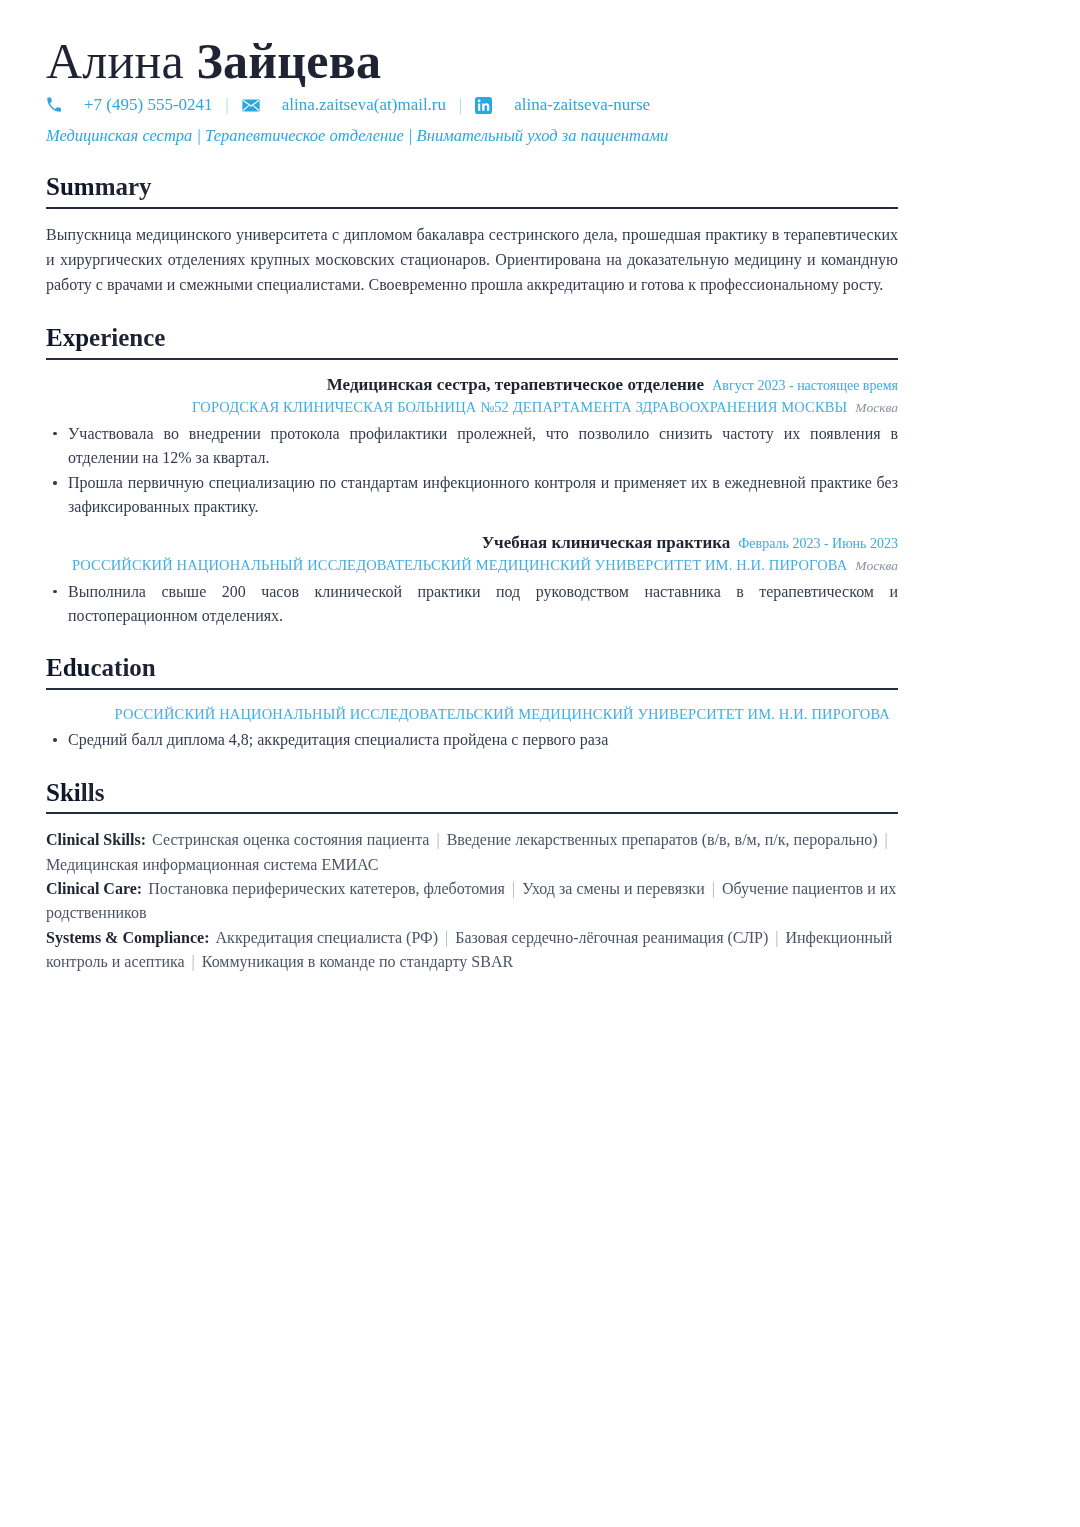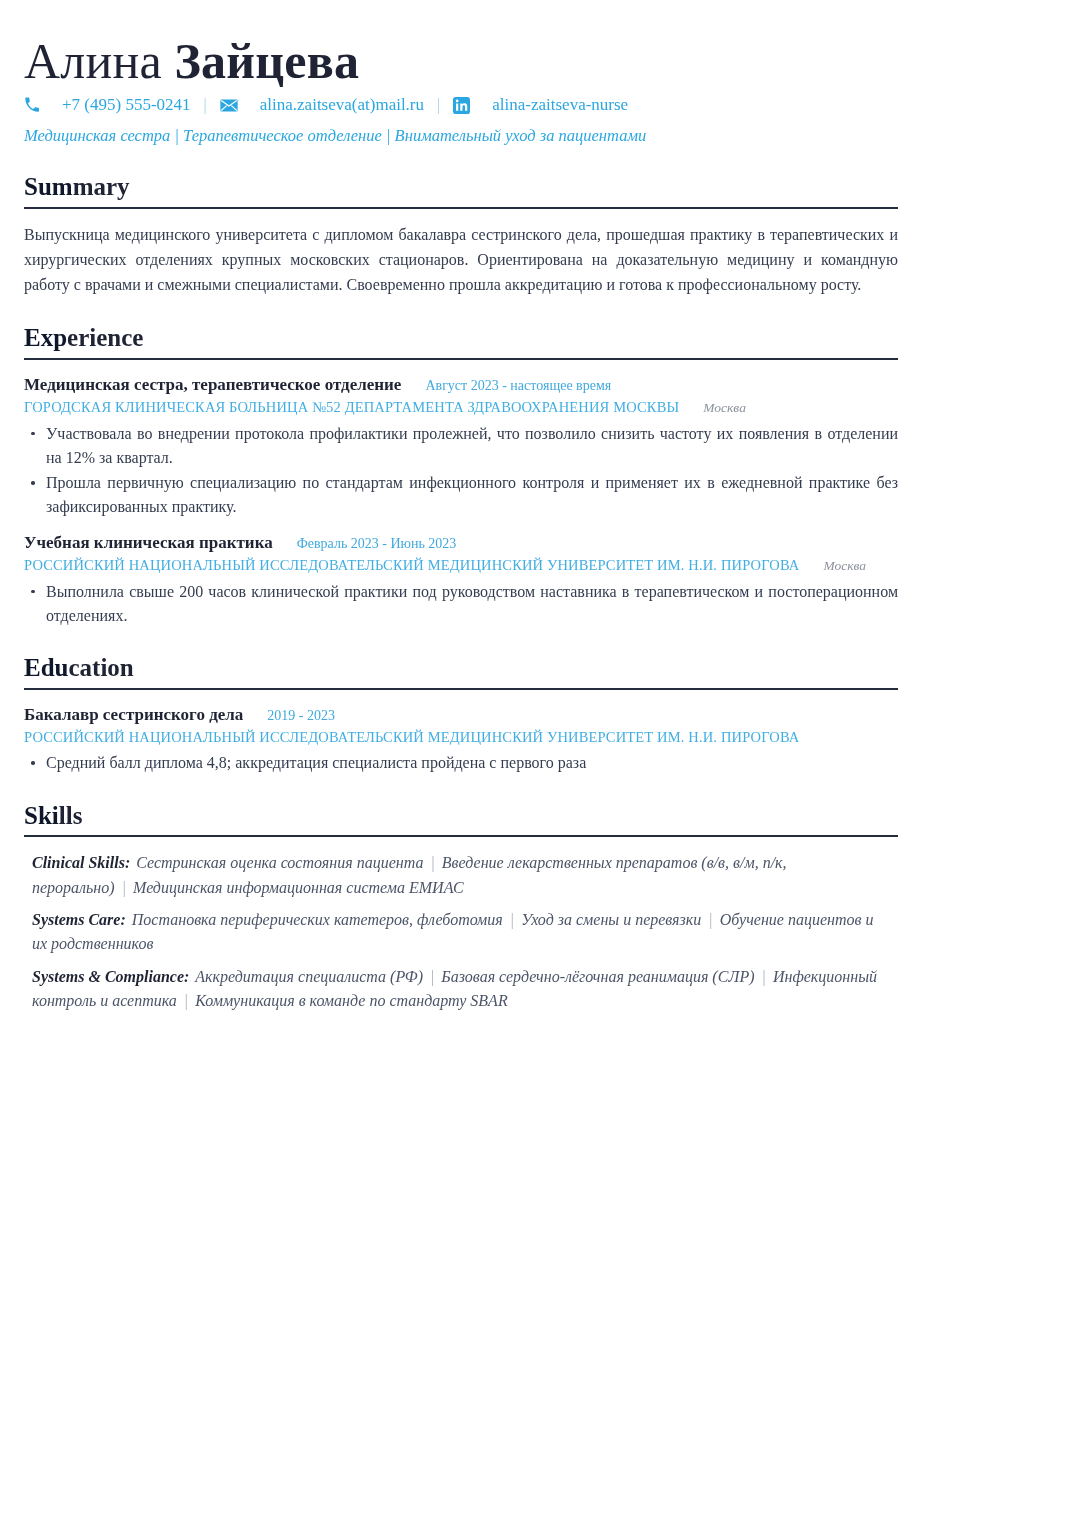--- a/index.html
+++ b/index.html
@@ -12,21 +12,21 @@
     width: 1080px;
     min-height: 1527px;
     font-family: "Liberation Serif", "DejaVu Serif", serif;
     color: #2b3245;
     -webkit-font-smoothing: antialiased;
   }
   .page {
     width: 944px;
     min-height: 1527px;
     box-sizing: border-box;
-    padding: 34px 46px 40px 24px;
+    padding: 34px 46px 40px 46px;
     background: #ffffff;
   }
 
   
   .name {
     font-size: 50px;
     line-height: 1.08;
     color: #1f2333;
     letter-spacing: .2px;
     margin: 0 0 6px 0;
@@ -93,22 +93,22 @@
     color: #343c4f;
     margin: 0;
   }
 
   
   .entry { margin-bottom: 12px; }
   .entry:last-child { margin-bottom: 0; }
   .entry-row {
     display: flex;
     align-items: baseline;
-    justify-content: flex-start;
-    gap: 24px;
+    justify-content: flex-end;
+    gap: 8px;
   }
   .entry-title {
     font-size: 17px;
     font-weight: 700;
     color: #1f2333;
     line-height: 1.35;
   }
   .entry-date {
     font-size: 14px;
     color: #3fa9dd;
@@ -155,23 +155,22 @@
     height: 3.5px;
     border-radius: 50%;
     background: #343c4f;
   }
 
   
   .skill-line {
     font-size: 16px;
     line-height: 1.52;
     color: #4b5467;
-    margin: 8px;
+    margin: 0;
     text-align: left;
-    font-style: italic;
   }
   .skill-label {
     font-weight: 700;
     color: #1f2333;
   }
   .skill-gap { display: inline-block; width: 6px; }
   .skill-sep { color: #a9b0bd; padding: 0 7px; }
 </style>
 </head>
 <body>
@@ -271,39 +270,35 @@
   </section>
 
   <section class="section">
     <h2 class="section-head">
       <span class="hl">Edu</span><span>cation</span>
     </h2>
     <hr class="rule">
     <div id="education-entries">
         <div class="entry">
           <div class="entry-row">
-            <div class="entry-title">Бакалавр сестринского дела</div>
-            <div class="entry-date">2019 - 2023</div>
-          </div>
-          <div class="entry-row">
             <div class="entry-org">РОССИЙСКИЙ НАЦИОНАЛЬНЫЙ ИССЛЕДОВАТЕЛЬСКИЙ МЕДИЦИНСКИЙ УНИВЕРСИТЕТ ИМ. Н.И. ПИРОГОВА</div>
             <div class="entry-loc"></div>
           </div>
           <ul class="bullets">
             <li>Средний балл диплома 4,8; аккредитация специалиста пройдена с первого раза</li>
           </ul>
         </div>
       </div>
   </section>
 
   <section class="section">
     <h2 class="section-head">
       <span class="hl">Ski</span><span>lls</span>
     </h2>
     <hr class="rule">
     <div id="skill-groups">
         <p class="skill-line"><span class="skill-label">Clinical Skills:</span><span class="skill-gap"></span><span>Сестринская оценка состояния пациента</span><span class="skill-sep">|</span><span>Введение лекарственных препаратов (в/в, в/м, п/к, перорально)</span><span class="skill-sep">|</span><span>Медицинская информационная система ЕМИАС</span></p>
-        <p class="skill-line"><span class="skill-label">Systems Care:</span><span class="skill-gap"></span><span>Постановка периферических катетеров, флеботомия</span><span class="skill-sep">|</span><span>Уход за смены и перевязки</span><span class="skill-sep">|</span><span>Обучение пациентов и их родственников</span></p>
+        <p class="skill-line"><span class="skill-label">Clinical Care:</span><span class="skill-gap"></span><span>Постановка периферических катетеров, флеботомия</span><span class="skill-sep">|</span><span>Уход за смены и перевязки</span><span class="skill-sep">|</span><span>Обучение пациентов и их родственников</span></p>
         <p class="skill-line"><span class="skill-label">Systems &amp; Compliance:</span><span class="skill-gap"></span><span>Аккредитация специалиста (РФ)</span><span class="skill-sep">|</span><span>Базовая сердечно-лёгочная реанимация (СЛР)</span><span class="skill-sep">|</span><span>Инфекционный контроль и асептика</span><span class="skill-sep">|</span><span>Коммуникация в команде по стандарту SBAR</span></p>
       </div>
   </section>
 
 </div>
 
 </body></html>

